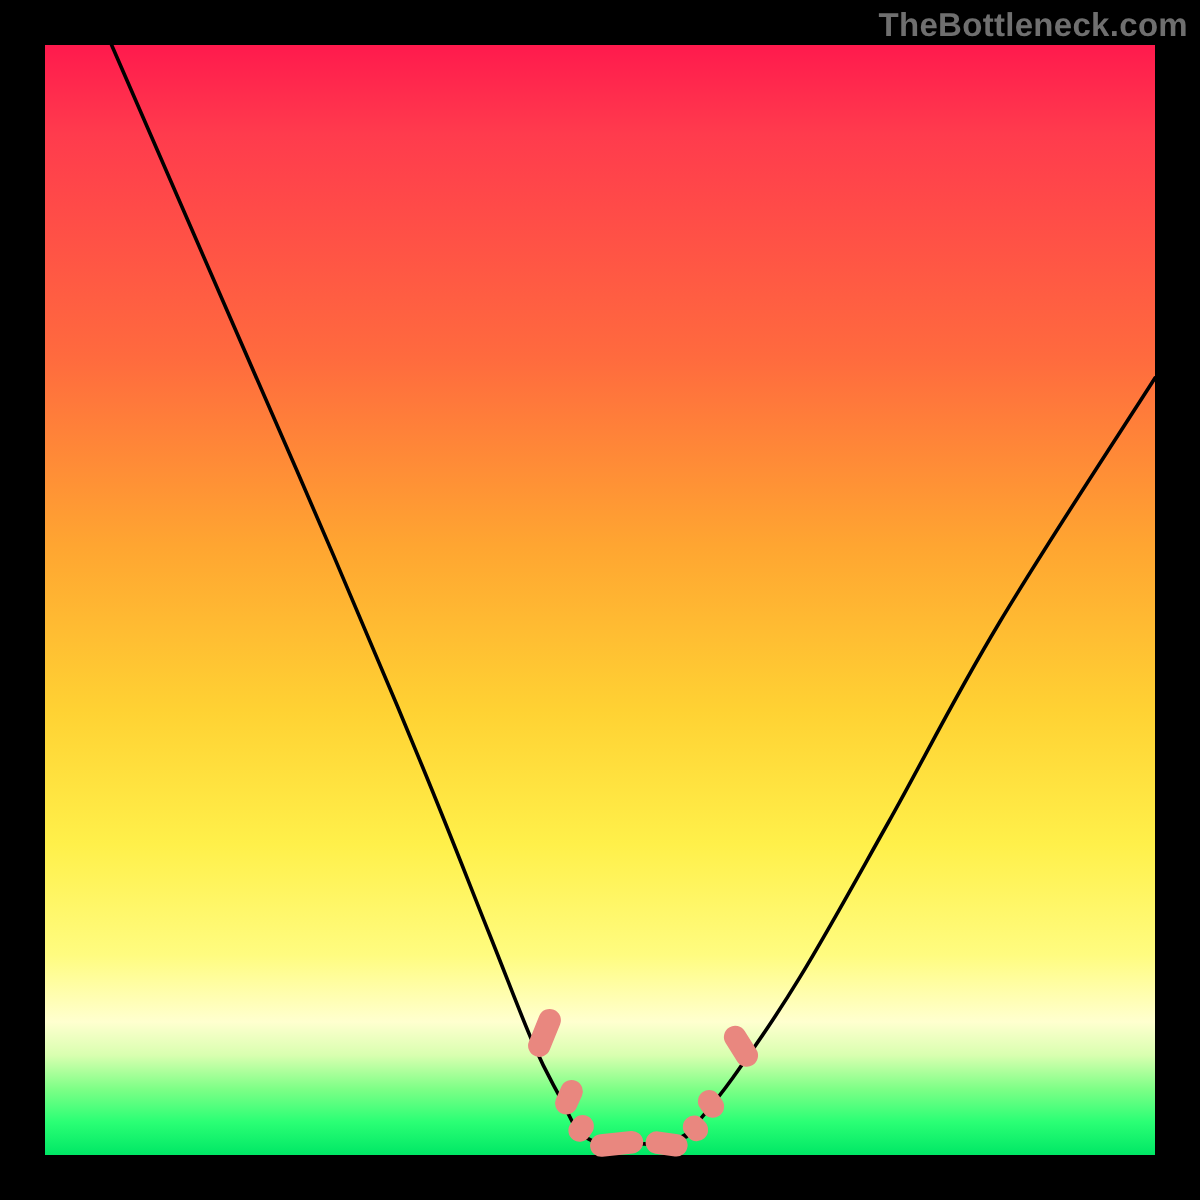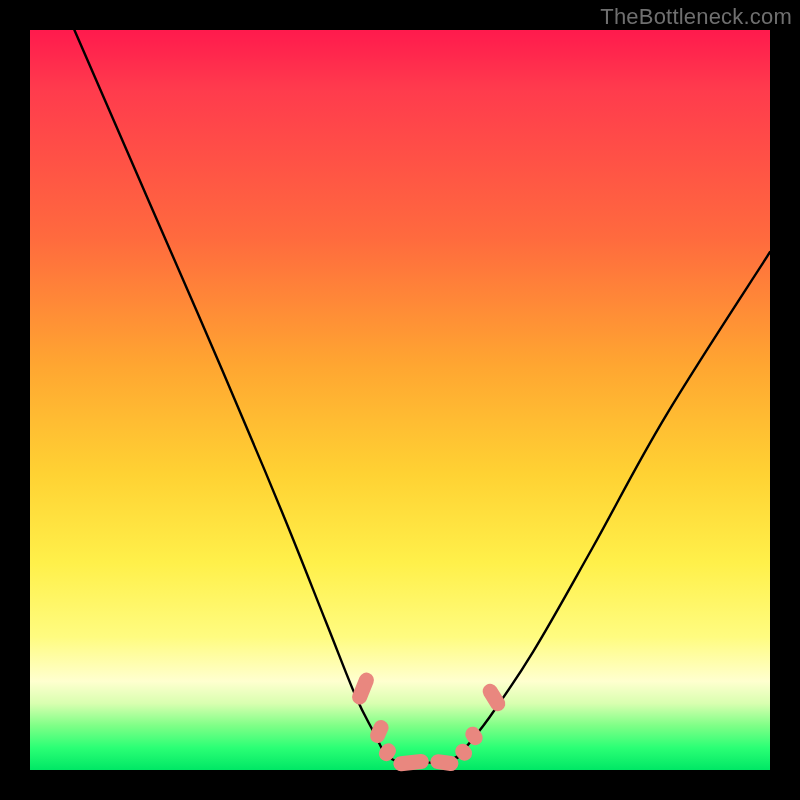--- a/index.html
+++ b/index.html
@@ -41,21 +41,21 @@
       #2bff75 97%,
       #00e765 100%
     );
   }
   .watermark {
     position: absolute;
     top: 4px;
     right: 8px;
     color: #6f6f6f;
     font-size: 22px;
-    font-weight: 400;
+    font-weight: 700;
     letter-spacing: 0.2px;
     user-select: none;
   }
   svg.curves {
     position: absolute;
     left: 30px;
     top: 30px;
     width: 740px;
     height: 740px;
     overflow: visible;

